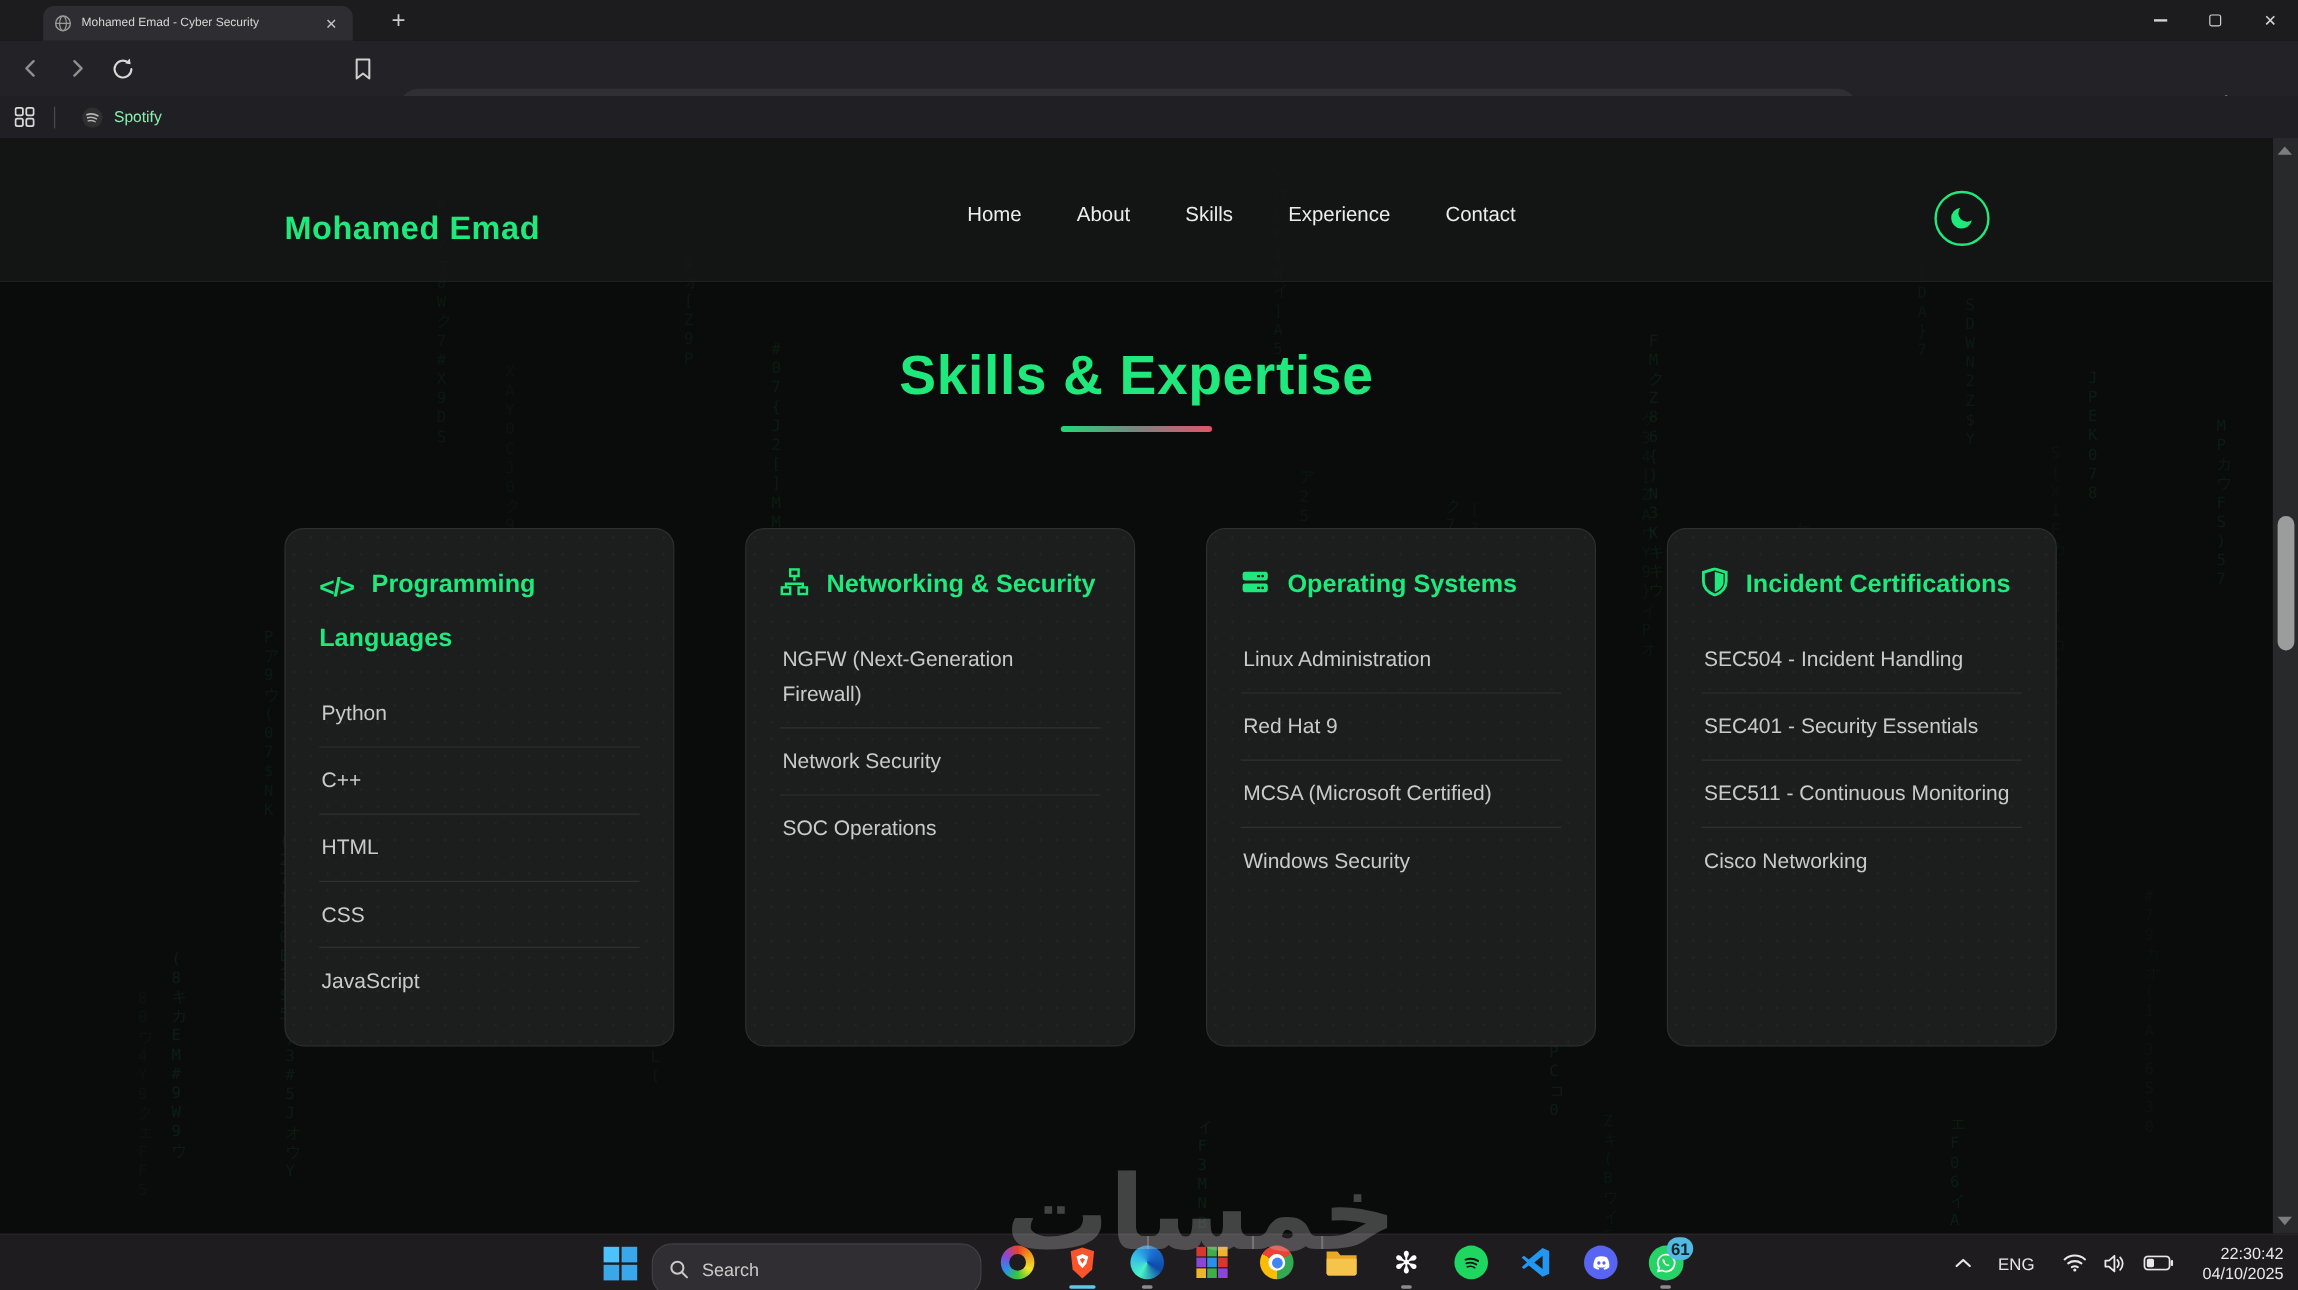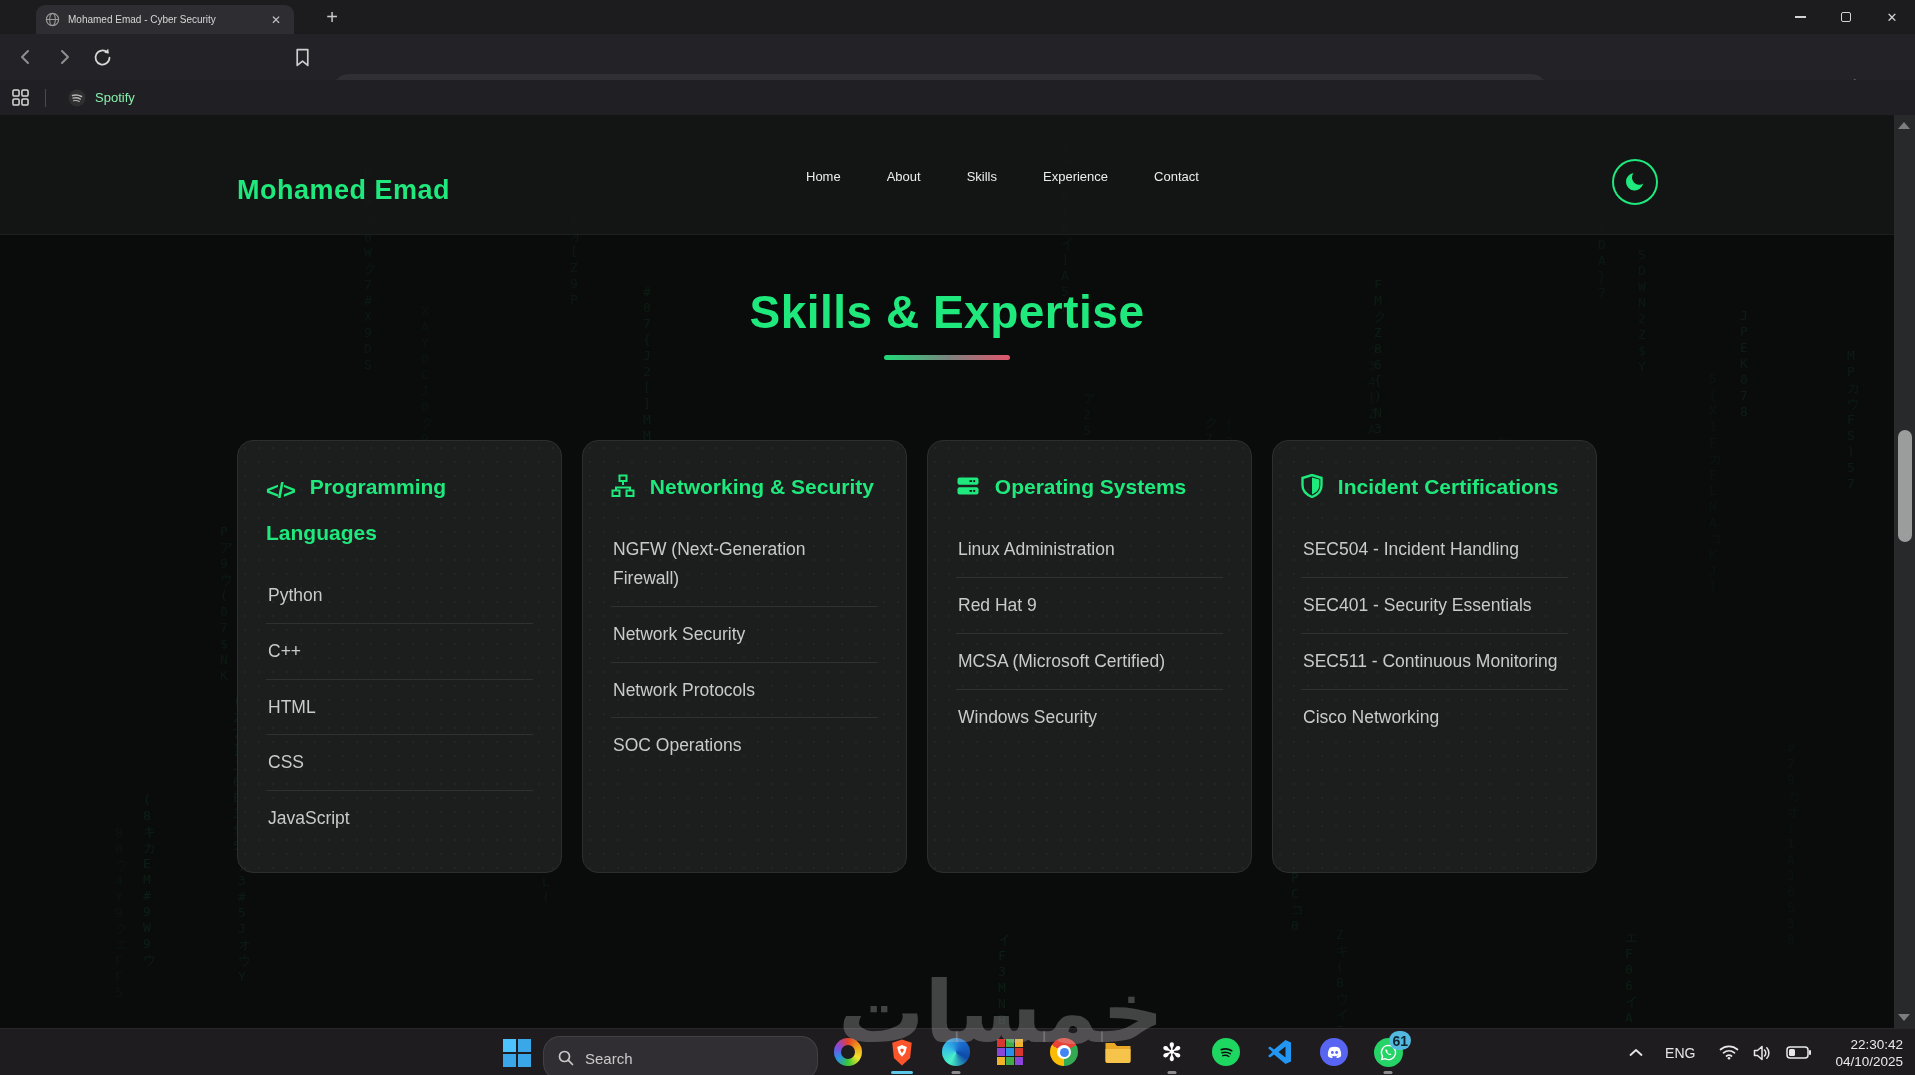--- a/index.html
+++ b/index.html
@@ -59,33 +59,33 @@
   .matrix-col { position:absolute; color:#1fe87c; opacity:0.06; font-family:"DejaVu Sans Mono", monospace;
     font-size:13px; line-height:16px; white-space:pre; }
 
   .siteheader {
     position:relative; z-index:2; width:100%; height:120px;
     background:rgba(22,25,23,0.72); border-bottom:1px solid rgba(255,255,255,0.045);
     display:flex; align-items:center; padding-top:32px;
   }
   .logo { margin-left:237px; font-size:27px; font-weight:bold; color:#1fe87c; letter-spacing:0.5px; }
   .nav { position:absolute; left:806px; display:flex; gap:46px; padding-top:18px; top:36px; }
-  .nav-link { font-size:13px; color:#ececec; text-decoration:none; }
+  .nav-link { font-size:17px; color:#ececec; text-decoration:none; }
   .theme-toggle {
     position:absolute; left:1612px; top:44px; width:46px; height:46px; border-radius:50%;
     border:2px solid #1fe87c; display:flex; align-items:center; justify-content:center; background:transparent;
   }
 
   .section-title { position:relative; z-index:1; text-align:center; margin-top:50px;
     font-size:46px; font-weight:800; color:#1fe87c; letter-spacing:0.5px; }
   .title-underline { position:relative; z-index:1; width:126px; height:4.5px; border-radius:3px;
     margin:16px auto 0; background:linear-gradient(90deg,#1fd978,#7a8580,#e0556b); }
 
   .cards { position:absolute; z-index:1; left:237px; top:325px; width:1420px; height:430px;
-    display:grid; grid-template-columns:repeat(4,325px); gap:20px; }
+    display:grid; grid-template-columns:repeat(4,325px); gap:59px; }
   .card {
     background:#1c1e1d; border:1px solid #2c2f2d; border-radius:16px; padding:26px 28px;
     background-image:radial-gradient(rgba(255,255,255,0.035) 1px, transparent 1px);
     background-size:14px 14px;
   }
   .card-head { font-size:21px; font-weight:800; color:#1fe87c; line-height:1.95; }
   .cicon { display:inline-block; vertical-align:-4px; margin-right:9px; }
   .icon-code-glyph { font-weight:800; font-size:22px; letter-spacing:-1px; }
   .citems { list-style:none; margin-top:14px; }
   .citems li { font-size:17.5px; color:#c9cbca; padding:13px 2px; line-height:1.65; }
@@ -724,21 +724,20 @@
               <path d="M12 7 v4 M5 16.5 v-3 h14 v3" fill="none" stroke="#1fe87c" stroke-width="2"></path>
             </svg>
       </span>
       
       
       <span class="ctitle">Networking &amp; Security</span>
     </div>
     <ul class="citems">
           <li>NGFW (Next-Generation Firewall)</li>
           <li>Network Security</li>
-          <li>Network Protocols</li>
           <li>SOC Operations</li>
         </ul>
   </div>
       <div class="card">
     <div class="card-head">
       
       
       <span class="cicon ic-server" style="display: inline-block;">
         <svg width="24" height="24" viewBox="0 0 24 24">
               <rect x="1.5" y="3.5" width="21" height="7.2" rx="2" fill="#1fe87c"></rect>

